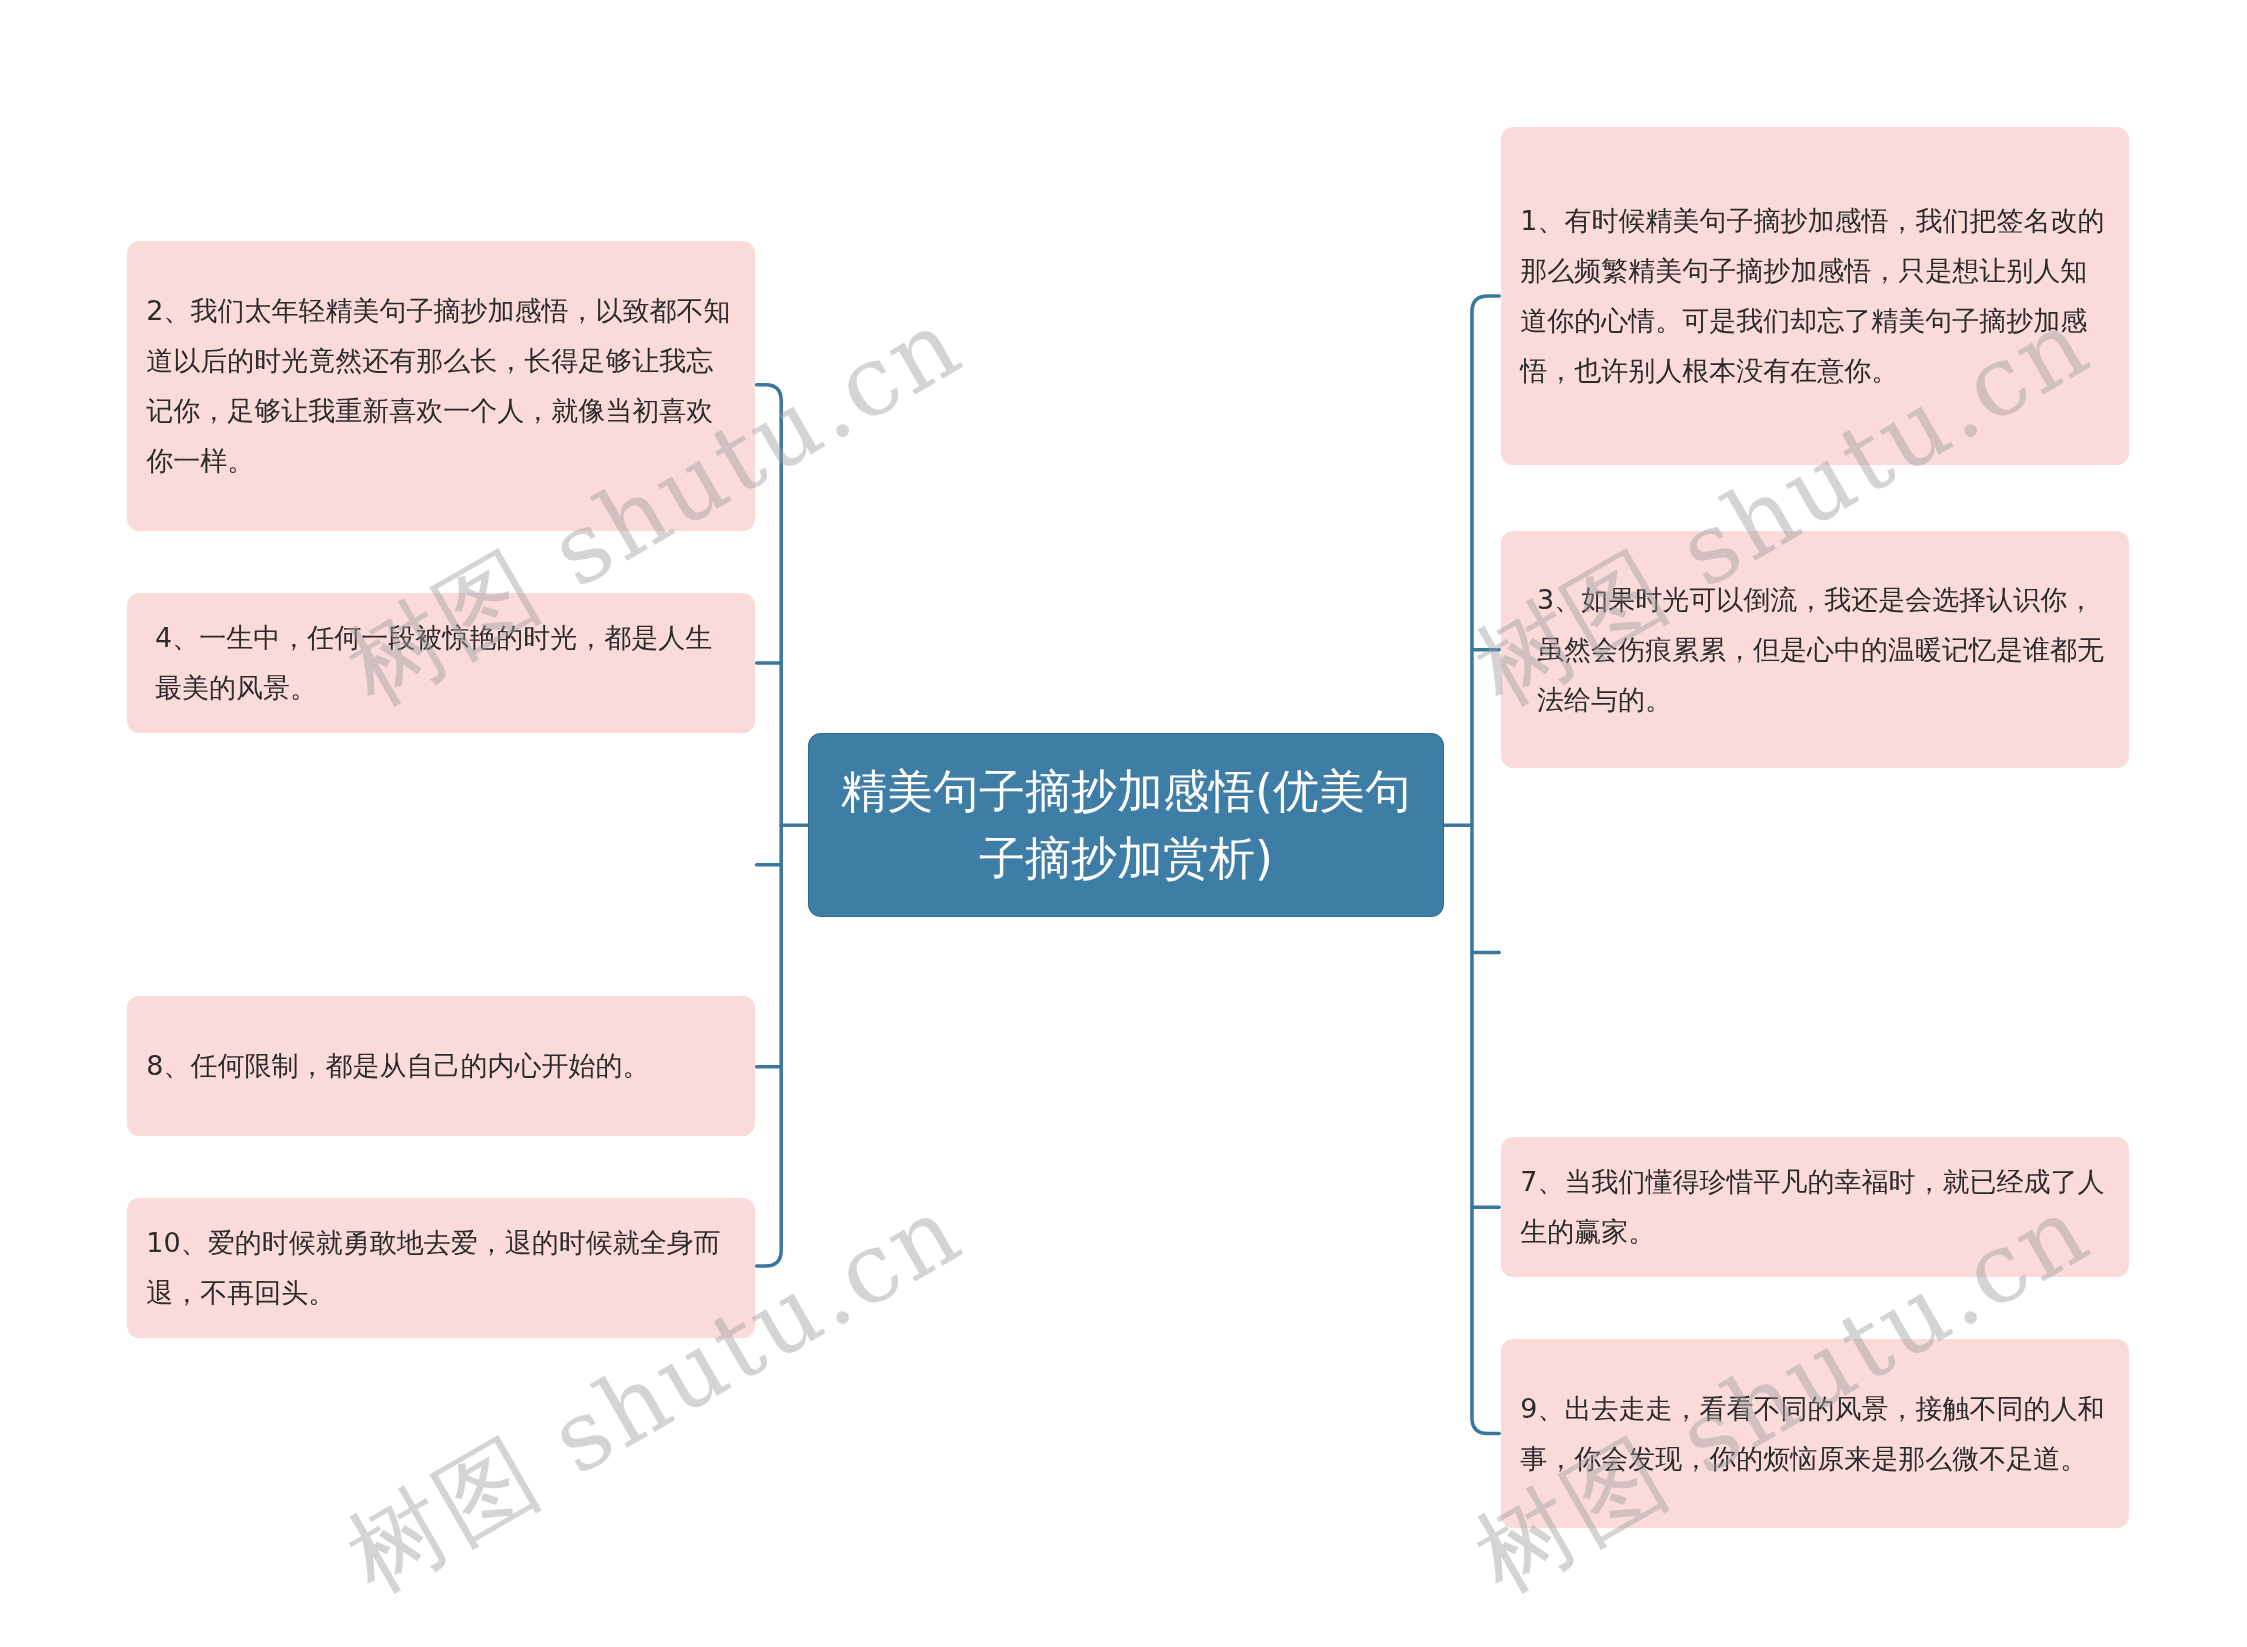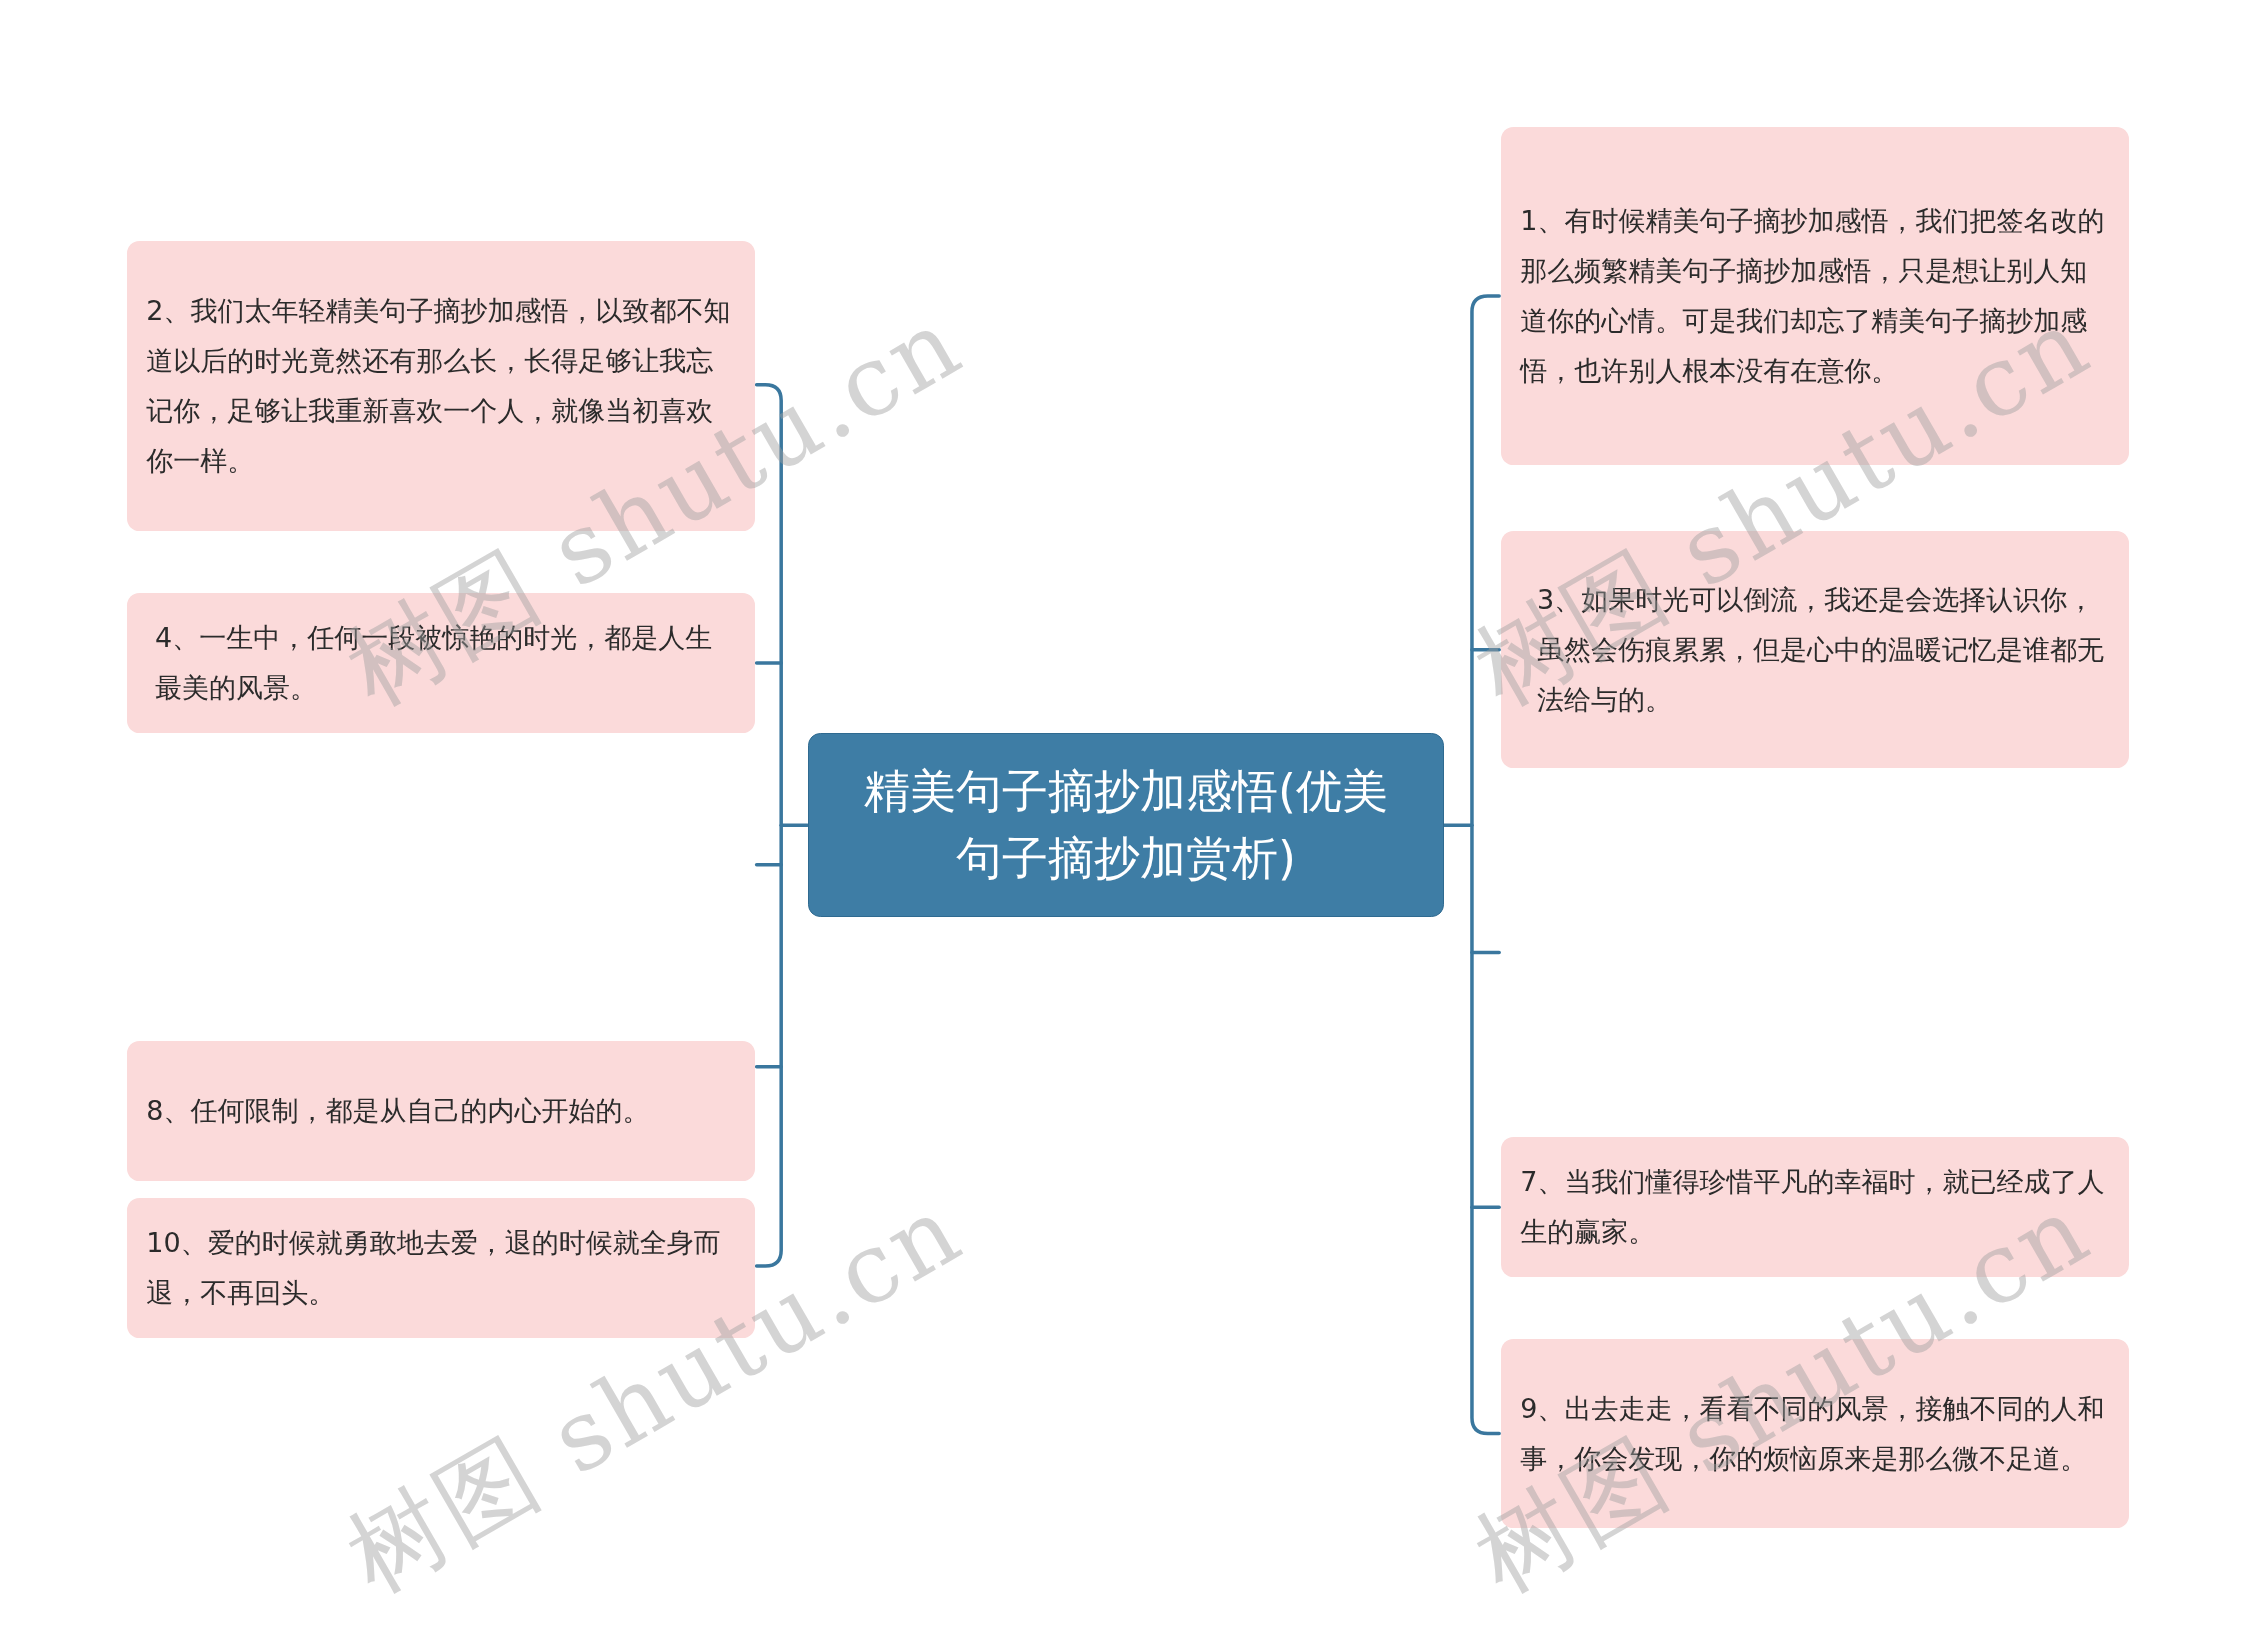--- a/index.html
+++ b/index.html
@@ -50,21 +50,21 @@
       box-sizing: border-box;
       background: #3E7DA5;
       border-radius: 12.3px;
       color: #ffffff;
       font-size: 46px;
       line-height: 67px;
       text-align: center;
       display: flex;
       align-items: center;
       justify-content: center;
-      padding: 0 39px;
+      padding: 0 16px;
       border: 1.8px solid #2f6a90;
     }
     .root .txt {
       display: block;
       width: 100%;
     }
     .watermark {
       position: absolute;
       font-family: "DejaVu Serif", "Liberation Serif", serif;
       font-size: 97px;
@@ -99,21 +99,21 @@
       <path d="M 1677 1375 L 1708 1375"></path>
     </g>
   </svg>
 
   <div class="node" style="left:127px; top:241px; width:628px; height:290px;">
     <span class="txt">2、我们太年轻精美句子摘抄加感悟，以致都不知道以后的时光竟然还有那么长，长得足够让我忘记你，足够让我重新喜欢一个人，就像当初喜欢你一样。</span>
   </div>
   <div class="node" style="left:127px; top:593px; width:628px; height:140px;padding-left:28px;">
     <span class="txt">4、一生中，任何一段被惊艳的时光，都是人生最美的风景。</span>
   </div>
-  <div class="node" style="left:127px; top:996px; width:628px; height:140px;margin-top:45px;">
+  <div class="node" style="left:127px; top:996px; width:628px; height:140px;">
     <span class="txt">8、任何限制，都是从自己的内心开始的。</span>
   </div>
   <div class="node" style="left:127px; top:1198px; width:628px; height:140px;">
     <span class="txt">10、爱的时候就勇敢地去爱，退的时候就全身而退，不再回头。</span>
   </div>
 
   <div class="root" style="left:808px; top:733px; width:636px; height:184px;">
     <span class="txt">精美句子摘抄加感悟(优美句子摘抄加赏析)</span>
   </div>
 

